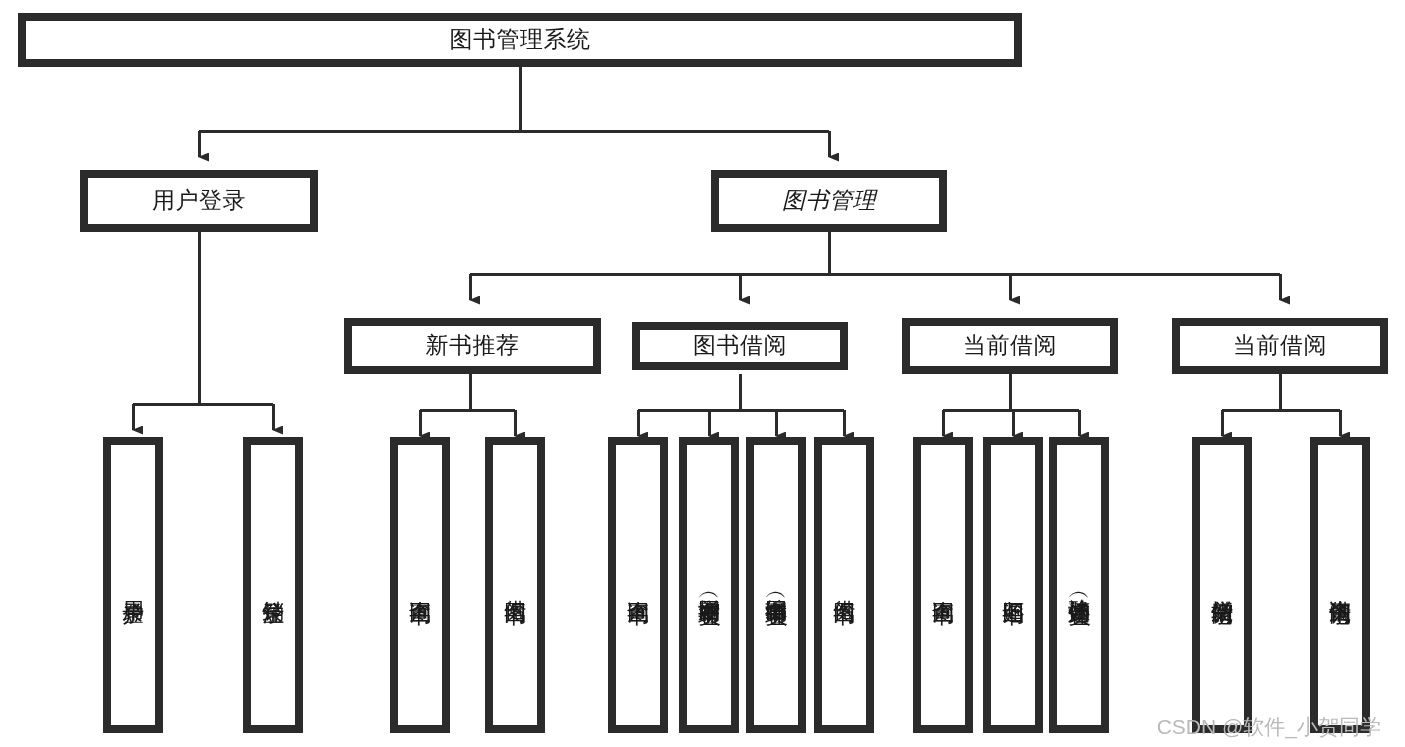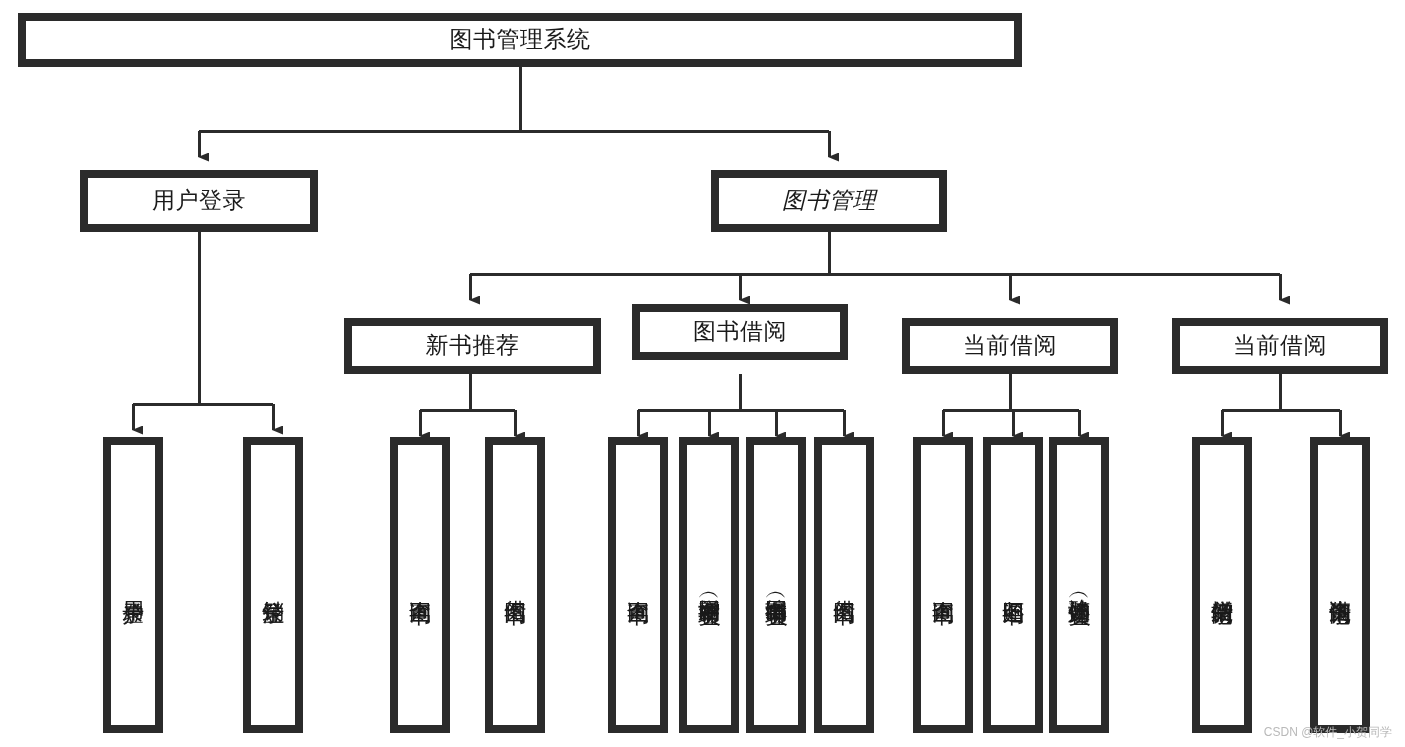--- a/index.html
+++ b/index.html
@@ -51,23 +51,23 @@
     line-height: 1.12;
     color: #1a1a1a;
     writing-mode: vertical-rl;
     text-orientation: upright;
     letter-spacing: 1px;
     white-space: nowrap;
     display: block;
   }
   .watermark {
     position: absolute;
-    right: 13px;
+    right: 24px;
     bottom: 6px;
-    font-size: 12px;
+    font-size: 21px;
     color: #b9b9b9;
     white-space: nowrap;
     user-select: none;
   }
 </style>
 </head>
 <body>
 
 <div id="diagram-root">
 
@@ -120,21 +120,21 @@
       </div>
       <div class="node-box" style="left: 80px; top: 170px; width: 238px; height: 62px; border-color: rgb(43, 43, 43);">
         <span class="node-label-h" style="color: rgb(26, 26, 26);">用户登录</span>
       </div>
       <div class="node-box" style="left: 711px; top: 170px; width: 236px; height: 62px; border-color: rgb(43, 43, 43);">
         <span class="node-label-h" style="color: rgb(26, 26, 26); font-style: italic;">图书管理</span>
       </div>
       <div class="node-box" style="left: 344px; top: 318px; width: 257px; height: 56px; border-color: rgb(43, 43, 43);">
         <span class="node-label-h" style="color: rgb(26, 26, 26);">新书推荐</span>
       </div>
-      <div class="node-box" style="left: 632px; top: 304px; width: 216px; height: 56px; border-color: rgb(43, 43, 43);">
+      <div class="node-box" style="left: 632px; top: 322px; width: 216px; height: 48px; border-color: rgb(43, 43, 43);">
         <span class="node-label-h" style="color: rgb(26, 26, 26);">图书借阅</span>
       </div>
       <div class="node-box" style="left: 902px; top: 318px; width: 216px; height: 56px; border-color: rgb(43, 43, 43); font-family: Liberation Serif, serif;">
         <span class="node-label-h" style="color: rgb(26, 26, 26);">当前借阅</span>
       </div>
       <div class="node-box" style="left: 1172px; top: 318px; width: 216px; height: 56px; border-color: rgb(43, 43, 43);">
         <span class="node-label-h" style="color: rgb(26, 26, 26);">当前借阅</span>
       </div>
       <div class="node-box" style="left: 103px; top: 437px; width: 60px; height: 296px; border-color: rgb(43, 43, 43);">
         <span class="node-label-v" style="color: rgb(26, 26, 26);">用户登录</span>

